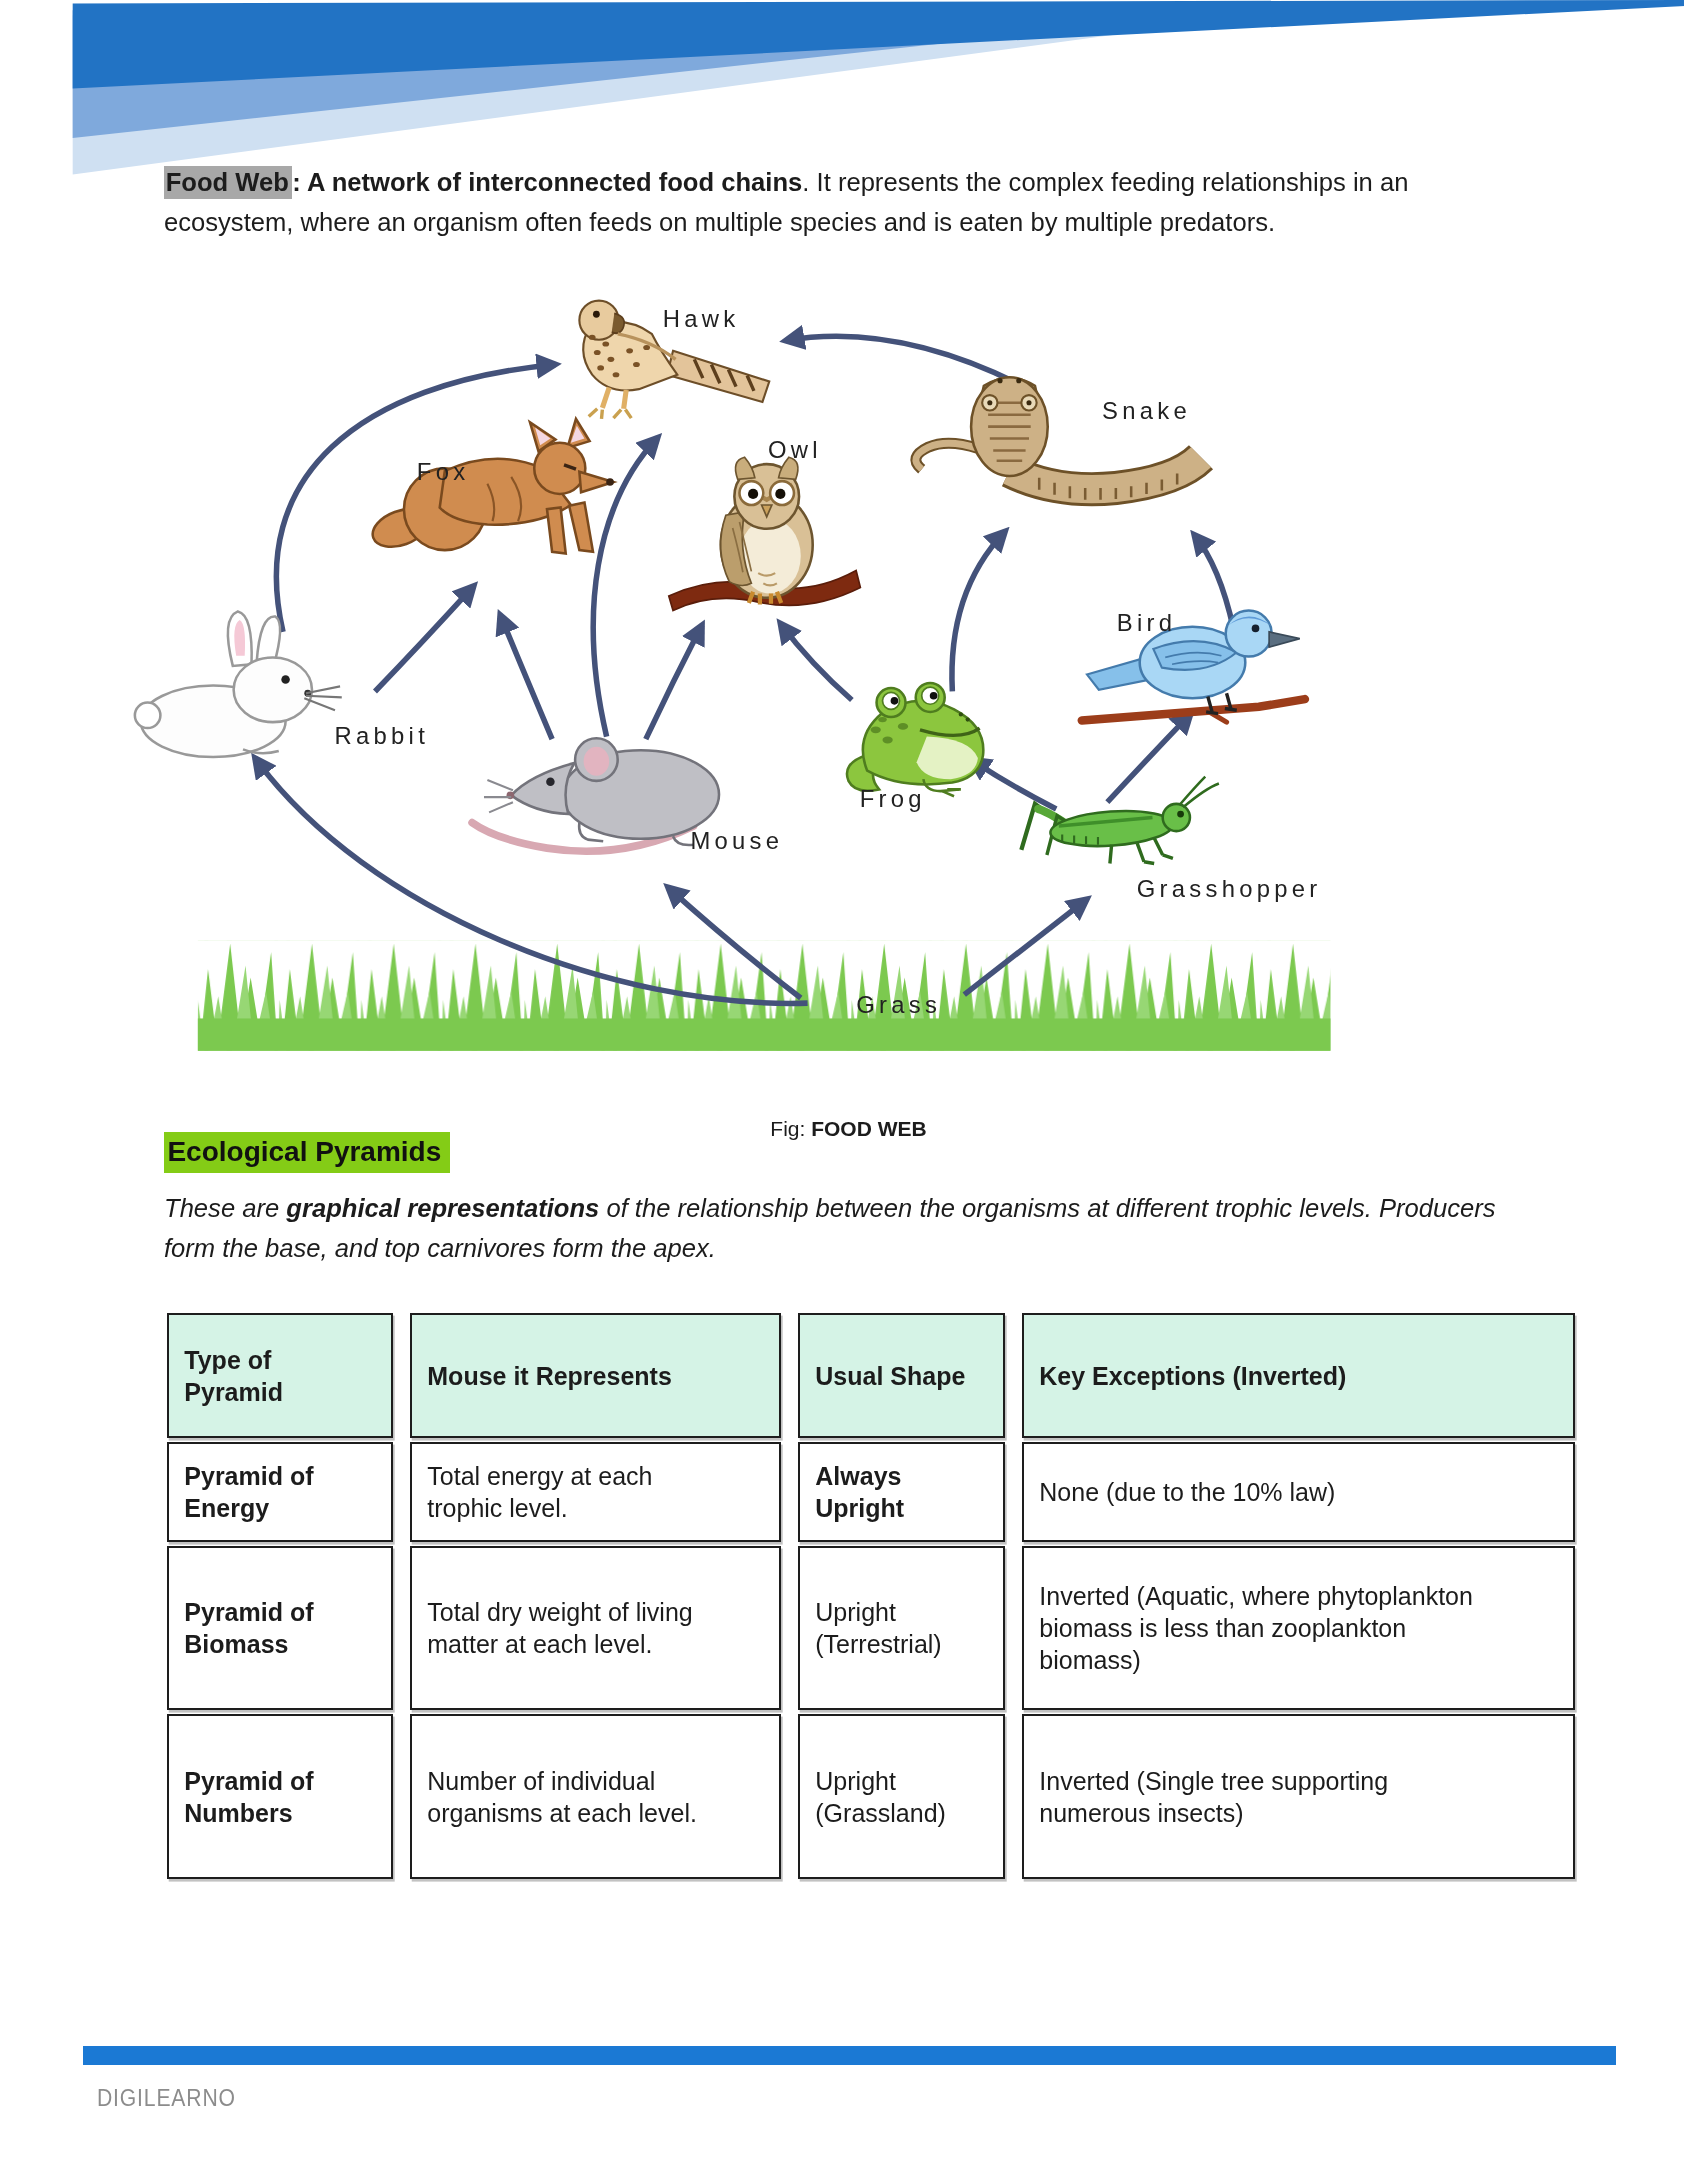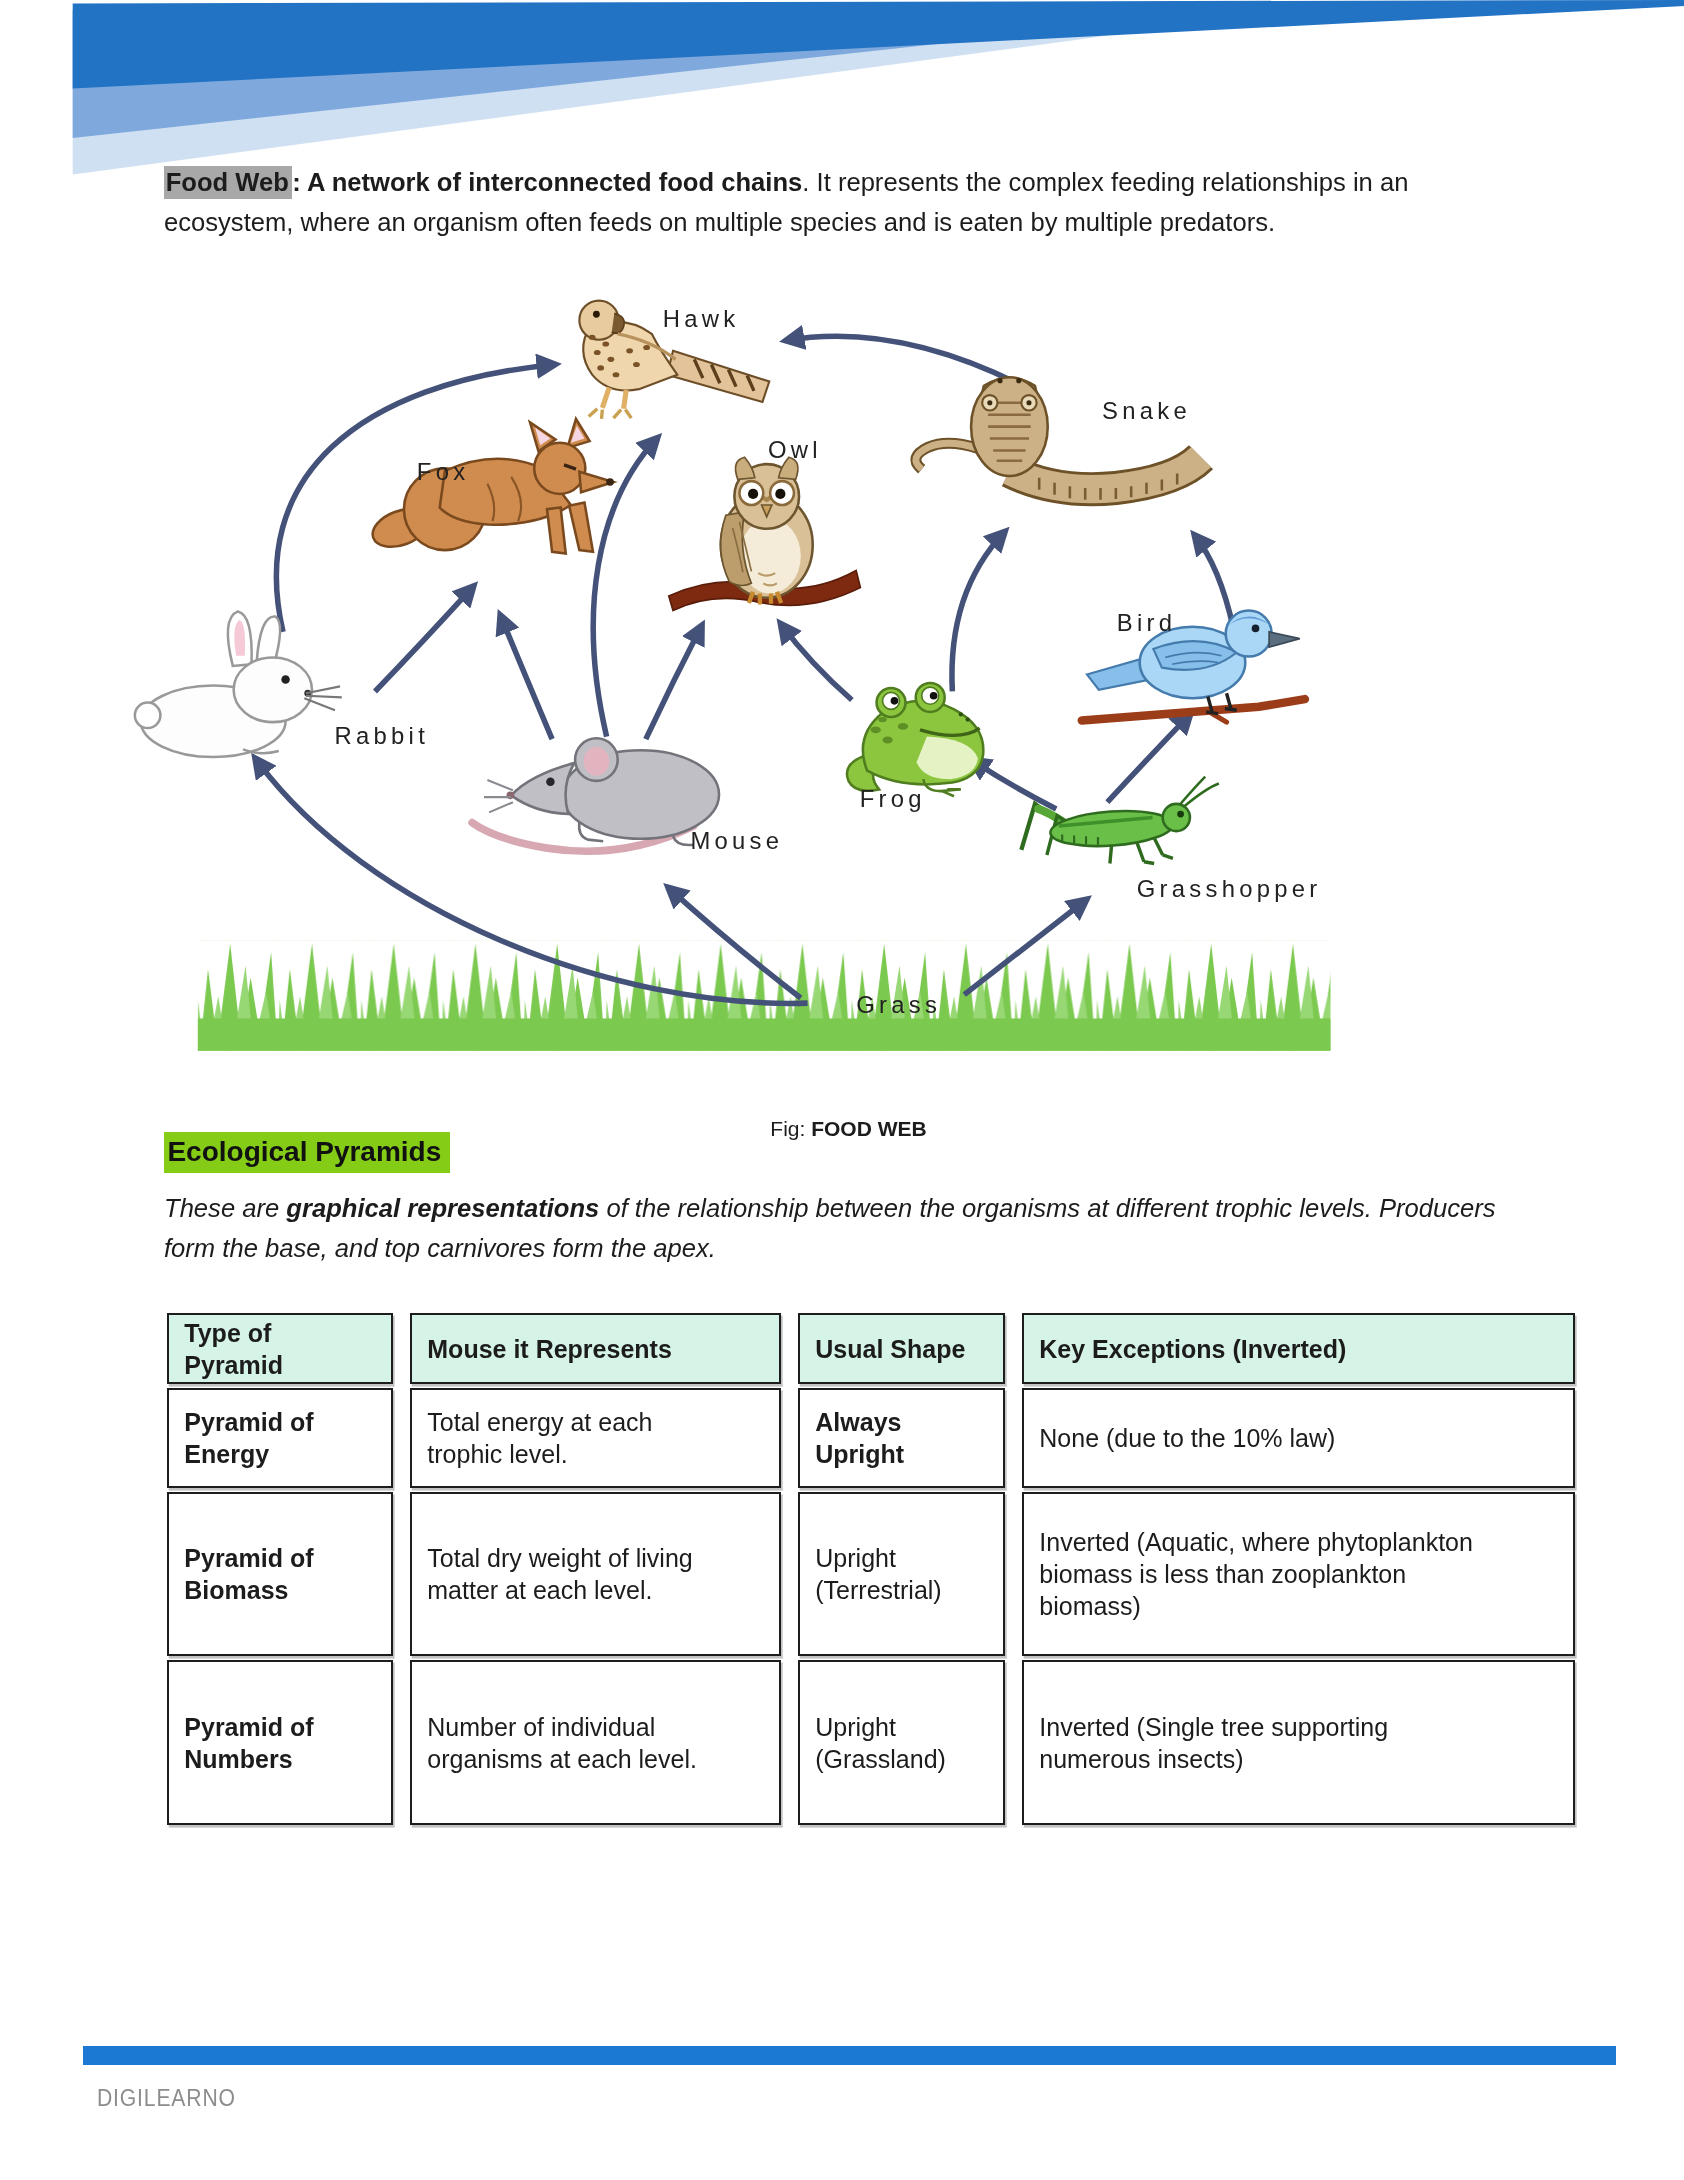--- a/index.html
+++ b/index.html
@@ -13,21 +13,21 @@
   .b{font-weight:bold;}
   #fig-caption{top:1075px;left:167px;width:1363px;text-align:center;font-size:21px;color:#1c1c1c;margin-top:42px;}
   #section-heading{top:1136px;left:164px;font-size:28px;font-weight:bold;color:#111;}
   #section-heading .hl-head{background:#84cc16;padding:4.3px 8.5px 6px 3.4px;}
   
   #pyramid-table{position:absolute;left:150px;top:1309px;border-collapse:separate;border-spacing:17px 4.3px;}
   #pyramid-table td,#pyramid-table th{border:2.6px solid #1d1d1d;background:#fff;vertical-align:middle;
       padding:0 15.3px;font-size:25px;line-height:32px;white-space:pre-line;text-align:left;
       box-shadow:1.7px 2.6px 0 #c2c2c2;color:#1c1c1c;}
   #pyramid-table th{background:#d5f3e6;font-weight:bold;}
-  tr.hrow{height:71px;border-radius:29px;} tr.r1{height:100px;} tr.r2{height:164px;} tr.r3{height:165px;}
+  tr.hrow{height:125px;border-radius:29px;} tr.r1{height:100px;} tr.r2{height:164px;} tr.r3{height:165px;}
   .rb{color:#b00604;font-weight:bold;}
   .rr{color:#cf1b1b;}
   .bb{font-weight:bold;color:#1c1c1c;}
   
   #footer-bar{left:83px;top:2046px;width:1533px;height:19px;background:#1b79d4;}
   #footer-brand{left:97px;top:2085px;font-size:23px;color:#8c8c8c;letter-spacing:0.9px;transform:scale(.92,1);transform-origin:left top;}
   
   #art{left:0;top:0;pointer-events:none;}
   .lbl{font-family:"Liberation Sans",sans-serif;font-size:28px;letter-spacing:5px;fill:#222;}
 </style>

